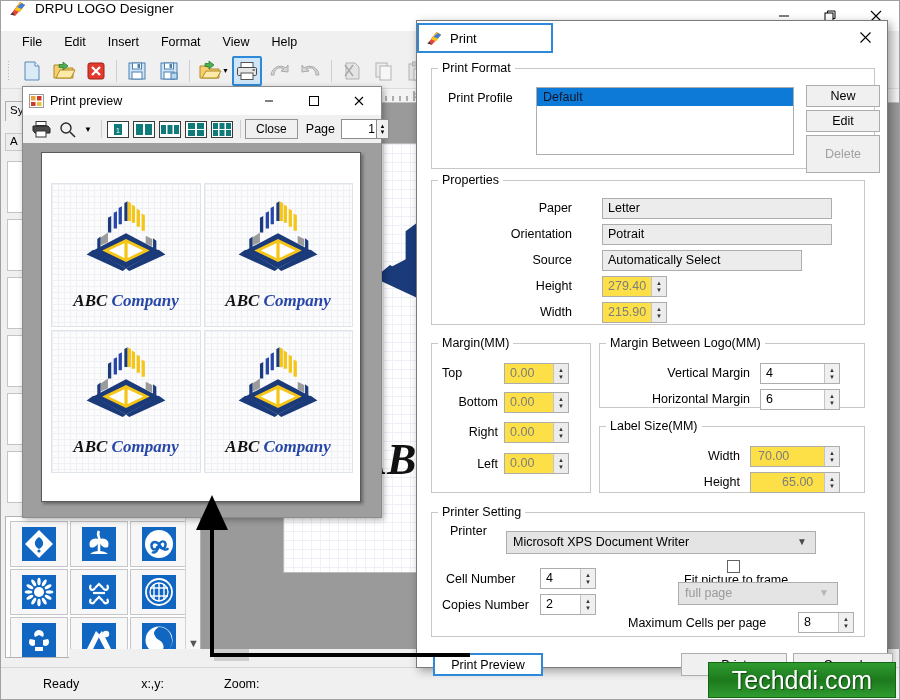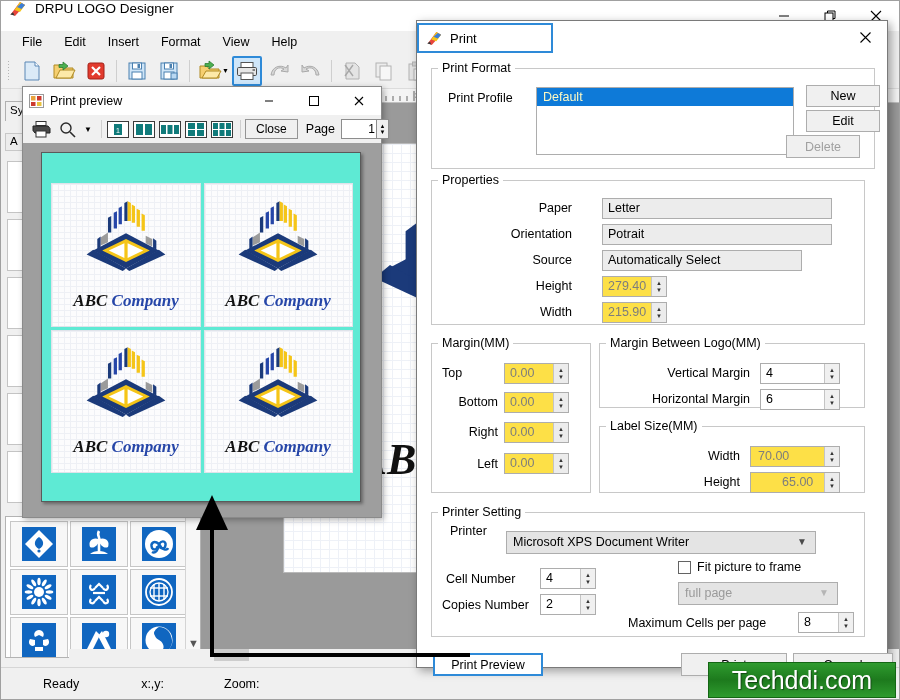--- a/index.html
+++ b/index.html
@@ -110,21 +110,21 @@
   .page-spin{ width:36px; height:20px; border:1px solid #8d8d8d; background:#fff;
      display:flex; align-items:center; justify-content:flex-end;
      font-size:12px; padding-right:1px; margin:0 4px 0 6px; position:relative;}
   .spin-ar{ position:absolute; right:-13px; top:-1px; width:13px; height:20px;
      border:1px solid #8d8d8d; background:#f0f0f0;
      display:flex; flex-direction:column; align-items:center; justify-content:center;}
   .spin-ar i{ font-style:normal; font-size:6px; line-height:6px; }
   .pv-body{ position:absolute; left:0; top:56px; width:358px; height:374px;
      background:#9e9e9e; }
   .pv-paper{ position:absolute; left:18px; top:9px; width:320px; height:350px;
-     background:#5eead4; border:1px solid #5a5a5a; box-shadow:2px 2px 3px rgba(0,0,0,.35);}
+     background:#ffffff; border:1px solid #5a5a5a; box-shadow:2px 2px 3px rgba(0,0,0,.35);}
   .pv-grid{ position:absolute; left:9px; top:30px; width:302px; height:290px;
      display:grid; grid-template-columns:1fr 1fr; gap:3px; }
   .pv-cell{ background:#fcfcfd; border:1px solid #dfe3ea;
      background-image:linear-gradient(#eef0f5 1px, transparent 1px),
                       linear-gradient(90deg,#eef0f5 1px, transparent 1px);
      background-size:6px 6px; display:flex; align-items:center; justify-content:center; }
 
   
   #print-dialog{ position:absolute; left:416px; top:20px; width:472px; height:648px;
      background:#fff; border:1px solid #7a7a7a; box-shadow:3px 3px 9px rgba(0,0,0,.35); }
@@ -149,21 +149,21 @@
      display:flex; flex-direction:column; align-items:center; justify-content:center; }
   .spinbox.on .ar{ background:#f0f0f0; }
   .spinbox .ar i{ font-style:normal; font-size:6px; line-height:6.5px; color:#333; }
 
   .btn{ border:1px solid #adadad; background:#f0f0f0; font-size:12.5px;
      display:flex; align-items:center; justify-content:center; cursor:default; }
   .btn.disabled{ color:#a0a0a0; }
   .btn.focus{ border:2px solid #2e8ad8; background:#fff; }
 
   .listbox{ border:1px solid #adadad; background:#fff; padding:0; }
-  .listbox .sel{ background:#0e7ad8; color:#fef9c3; font-size:12.5px;
+  .listbox .sel{ background:#0e7ad8; color:#0f172a; font-size:12.5px;
      padding:2px 8px 2px 6px; }
 
   .combo{ height:23px; border:1px solid #adadad; background:#e4e4e4;
      font-size:12.5px; padding:3px 0 0 6px; position:relative; }
   .combo .cv{ position:absolute; right:8px; top:4px; font-size:10px; color:#4a4a4a;}
   .combo.dis{ color:#9a9a9a; }
   .combo.dis .cv{ color:#b5b5b5; }
 
   .chk{ width:13px; height:13px; border:1px solid #636363; background:#fff;
      display:inline-block; }
@@ -760,21 +760,21 @@
   </div>
 
   <fieldset class="grp" style="left:14px; top:40px; width:444px; height:108px;">
     <legend>Print Format</legend>
     <div style="position:absolute; left:16px; top:16px; font-size:12.5px;">Print Profile</div>
     <div class="listbox" style="position:absolute; left:104px; top:12px; width:258px; height:68px;">
       <div class="sel">Default</div>
     </div>
     <div class="btn" style="position:absolute; left:374px; top:10px; width:74px; height:22px;">New</div>
     <div class="btn" style="position:absolute; left:374px; top:35px; width:74px; height:22px;">Edit</div>
-    <div class="btn disabled" style="position:absolute; left:354px; top:60px; width:74px; height:23px;text-align:center;">Delete</div>
+    <div class="btn disabled" style="position:absolute; left:374px; top:60px; width:74px; height:38px;text-align:center;">Delete</div>
   </fieldset>
 
   <fieldset class="grp" style="left:14px; top:152px; width:434px; height:152px;">
     <legend>Properties</legend>
 
     <div style="position:absolute; left:30px; top:14px; width:110px; text-align:right;" class="lbl">Paper</div>
     <div class="txtfld" style="position:absolute; left:170px; top:11px; width:230px;">Letter</div>
 
     <div style="position:absolute; left:30px; top:40px; width:110px; text-align:right;" class="lbl">Orientation</div>
     <div class="txtfld" style="position:absolute; left:170px; top:37px; width:230px;">Potrait</div>
@@ -901,21 +901,21 @@
 
     <div style="position:absolute; left:10px; top:79px;" class="lbl">Copies Number</div>
     <div class="spinbox on" style="position:absolute; left:108px; top:75px; width:56px;">
       <span>2</span>
       <span class="ar">
           <i>▲</i>
           <i>▼</i>
         </span>
     </div>
 
-    <div style="position:absolute; left:246px; top:41px; display:flex; align-items:center;">
+    <div style="position:absolute; left:246px; top:41px; display:flex; align-items:center;flex-direction:column;">
       <span class="chk"></span>
       <span style="margin-left:6px; font-size:12.5px;">Fit picture to frame</span>
     </div>
 
     <div class="combo dis" style="position:absolute; left:246px; top:63px; width:160px;">
       <span>full page</span>
       <span class="cv">▼</span>
     </div>
 
     <div style="position:absolute; left:196px; top:97px;" class="lbl">Maximum Cells per page</div>

